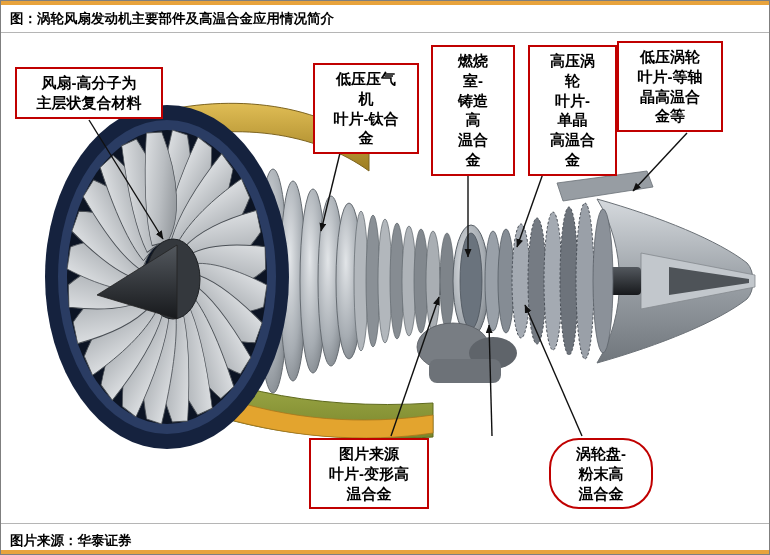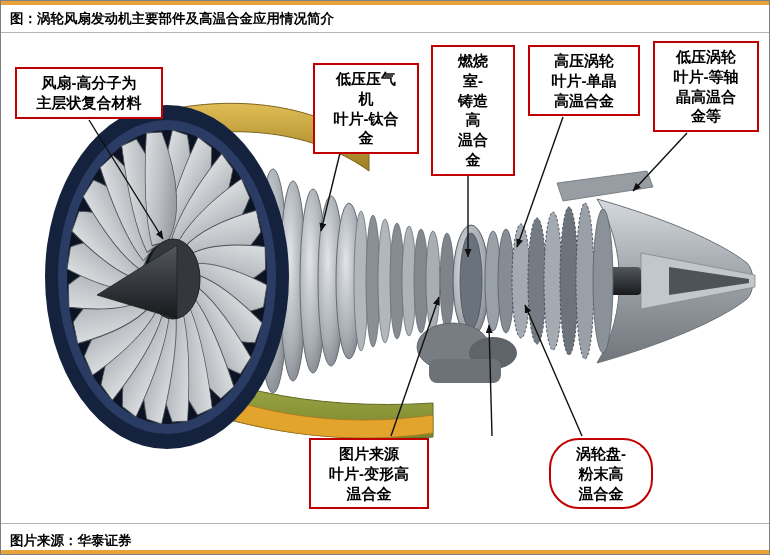--- a/index.html
+++ b/index.html
@@ -180,24 +180,24 @@
       </g>
     </svg>
 
     <div class="callout" style="left:312px; top:30px;  width:106px;">低压压气机
 叶片-钛合金</div>
     <div class="callout" style="left:14px;  top:34px;  width:148px;">风扇-高分子为
 主层状复合材料</div>
     <div class="callout" style="left:430px; top:12px;  width:84px;">燃烧室-
 铸造高
 温合金</div>
-    <div class="callout" style="left:527px; top:12px;  width:112px;">高压涡轮
+    <div class="callout" style="left:527px; top:12px;  width:89px;">高压涡轮
 叶片-单晶
 高温合金</div>
-    <div class="callout" style="left:652px; top:8px;   width:106px;">低压涡轮
+    <div class="callout" style="left:616px; top:8px;   width:106px;">低压涡轮
 叶片-等轴
 晶高温合
 金等</div>
     <div class="callout" style="left:308px; top:405px; width:120px;">图片来源
 叶片-变形高
 温合金</div>
     <div class="callout" style="left:548px; top:405px; width:104px;border-radius:30px;">涡轮盘-
 粉末高
 温合金</div>
   </div>

